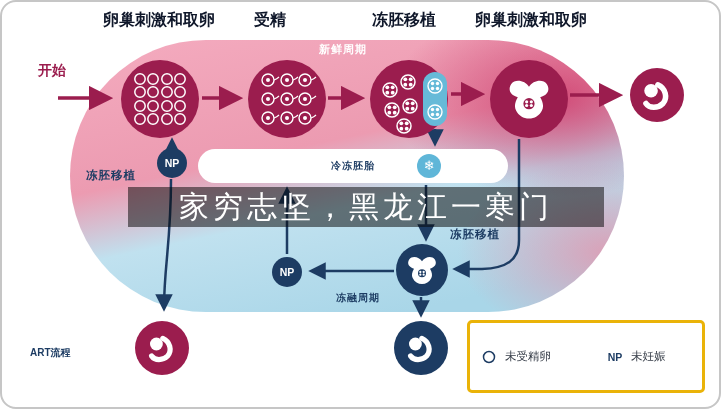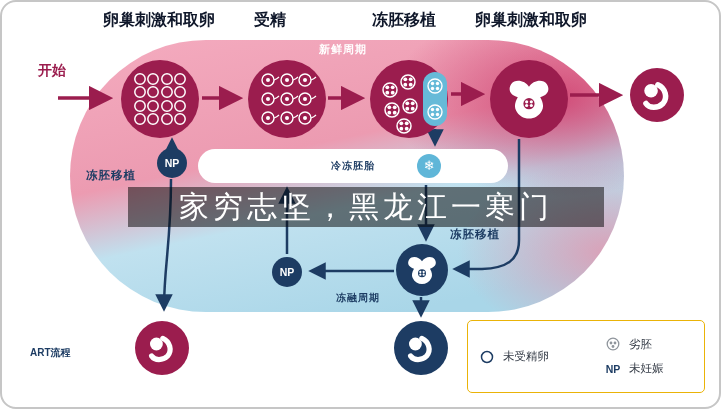--- a/index.html
+++ b/index.html
@@ -30,21 +30,21 @@
   .ftl{left:84px;top:166px;color:#1D3C63;font-size:11.5px;letter-spacing:1px;}
   .ftm{left:448px;top:225px;color:#1D3C63;font-size:11.5px;letter-spacing:1px;}
   .thaw{left:356px;top:289px;transform:translateX(-50%);color:#1D3C63;font-size:10px;letter-spacing:1px;}
   .art{left:28px;top:344px;color:#1D3C63;font-size:10px;}
   .np-badge{position:absolute;width:30px;height:30px;border-radius:50%;background:#1D3C63;color:#fff;
     font-weight:bold;font-size:10.5px;display:flex;align-items:center;justify-content:center;z-index:5;}
   .watermark{position:absolute;left:126px;top:185px;width:476px;height:40px;background:rgba(8,8,8,0.52);
     color:#fff;font-size:30px;font-weight:400;display:flex;align-items:center;justify-content:center;
     letter-spacing:4px;z-index:7;white-space:nowrap;}
   .legend{position:absolute;left:465px;top:318px;width:238px;height:73px;background:#fff;
-    border:1px solid #eab308;border-radius:5px;z-index:6;display:flex;gap:10px;padding:11px 10px;box-sizing:border-box;}
+    border:3px solid #eab308;border-radius:5px;z-index:6;display:flex;gap:10px;padding:11px 10px;box-sizing:border-box;}
   .lcol{display:flex;flex-direction:column;justify-content:space-around;}
   .lcol.left{width:116px;}
   .lrow{display:flex;align-items:center;gap:7px;height:20px;}
   .licon{width:18px;display:flex;align-items:center;justify-content:center;}
   .llabel{font-size:11.5px;color:#333a45;}
   .lnp{color:#1D3C63;font-weight:bold;font-size:10.5px;}
 </style>
 </head>
 <body>
 
@@ -233,30 +233,19 @@
         <span class="licon">
           <svg width="16" height="16" viewBox="0 0 16 16">
               <circle cx="8" cy="8" r="5.5" fill="none" stroke="#1D3C63" stroke-width="1.5"></circle>
             </svg>
         </span>
         <span class="llabel">未受精卵</span>
       </div>
     </div>
     <div class="lcol">
       <div class="lrow">
-        <span class="licon">
-          <svg width="16" height="16" viewBox="0 0 16 16">
-            <circle cx="8" cy="8" r="5.8" fill="none" stroke="#8f959c" stroke-width="1.3"></circle>
-            <circle cx="6" cy="7" r="1.4" fill="#8f959c"></circle>
-              <circle cx="10" cy="7" r="1.4" fill="#8f959c"></circle>
-            <circle cx="8" cy="10.5" r="1.4" fill="#8f959c"></circle>
-          </svg>
-        </span>
-        <span class="llabel">劣胚</span>
-      </div>
-      <div class="lrow">
         <span class="licon lnp">NP</span>
         <span class="llabel">未妊娠</span>
       </div>
     </div>
   </div>
 
 </div>
 
 </body></html>

